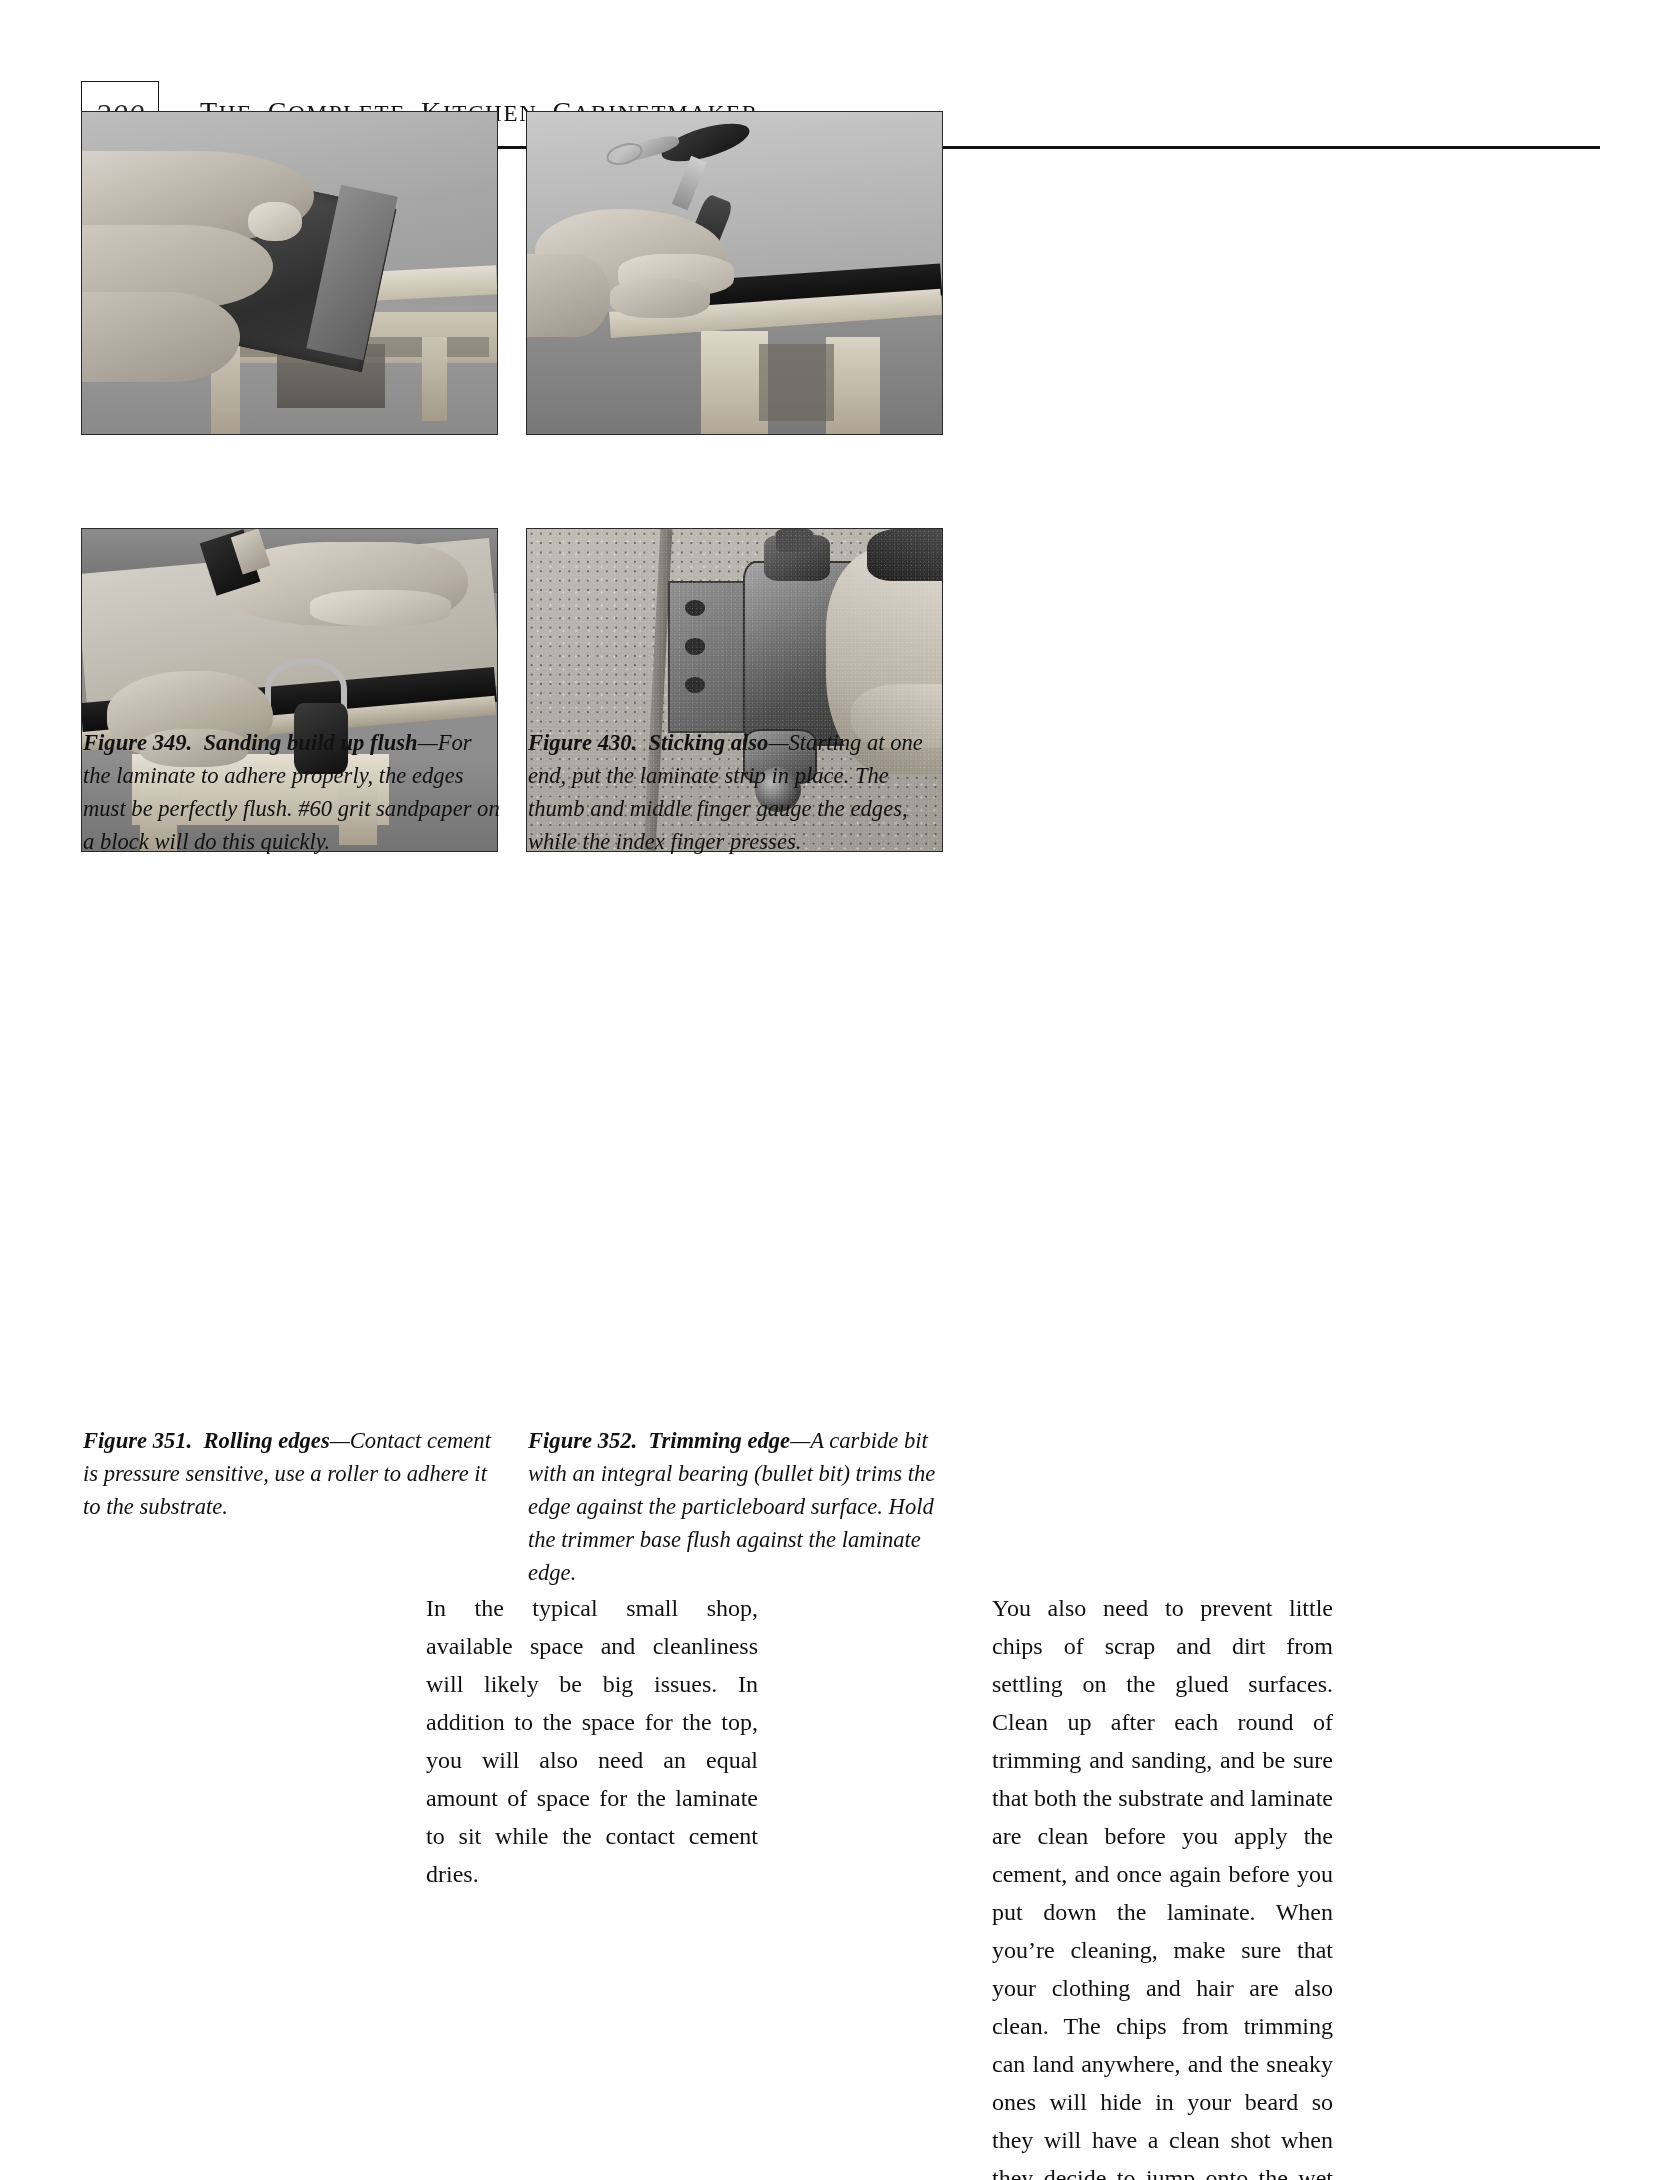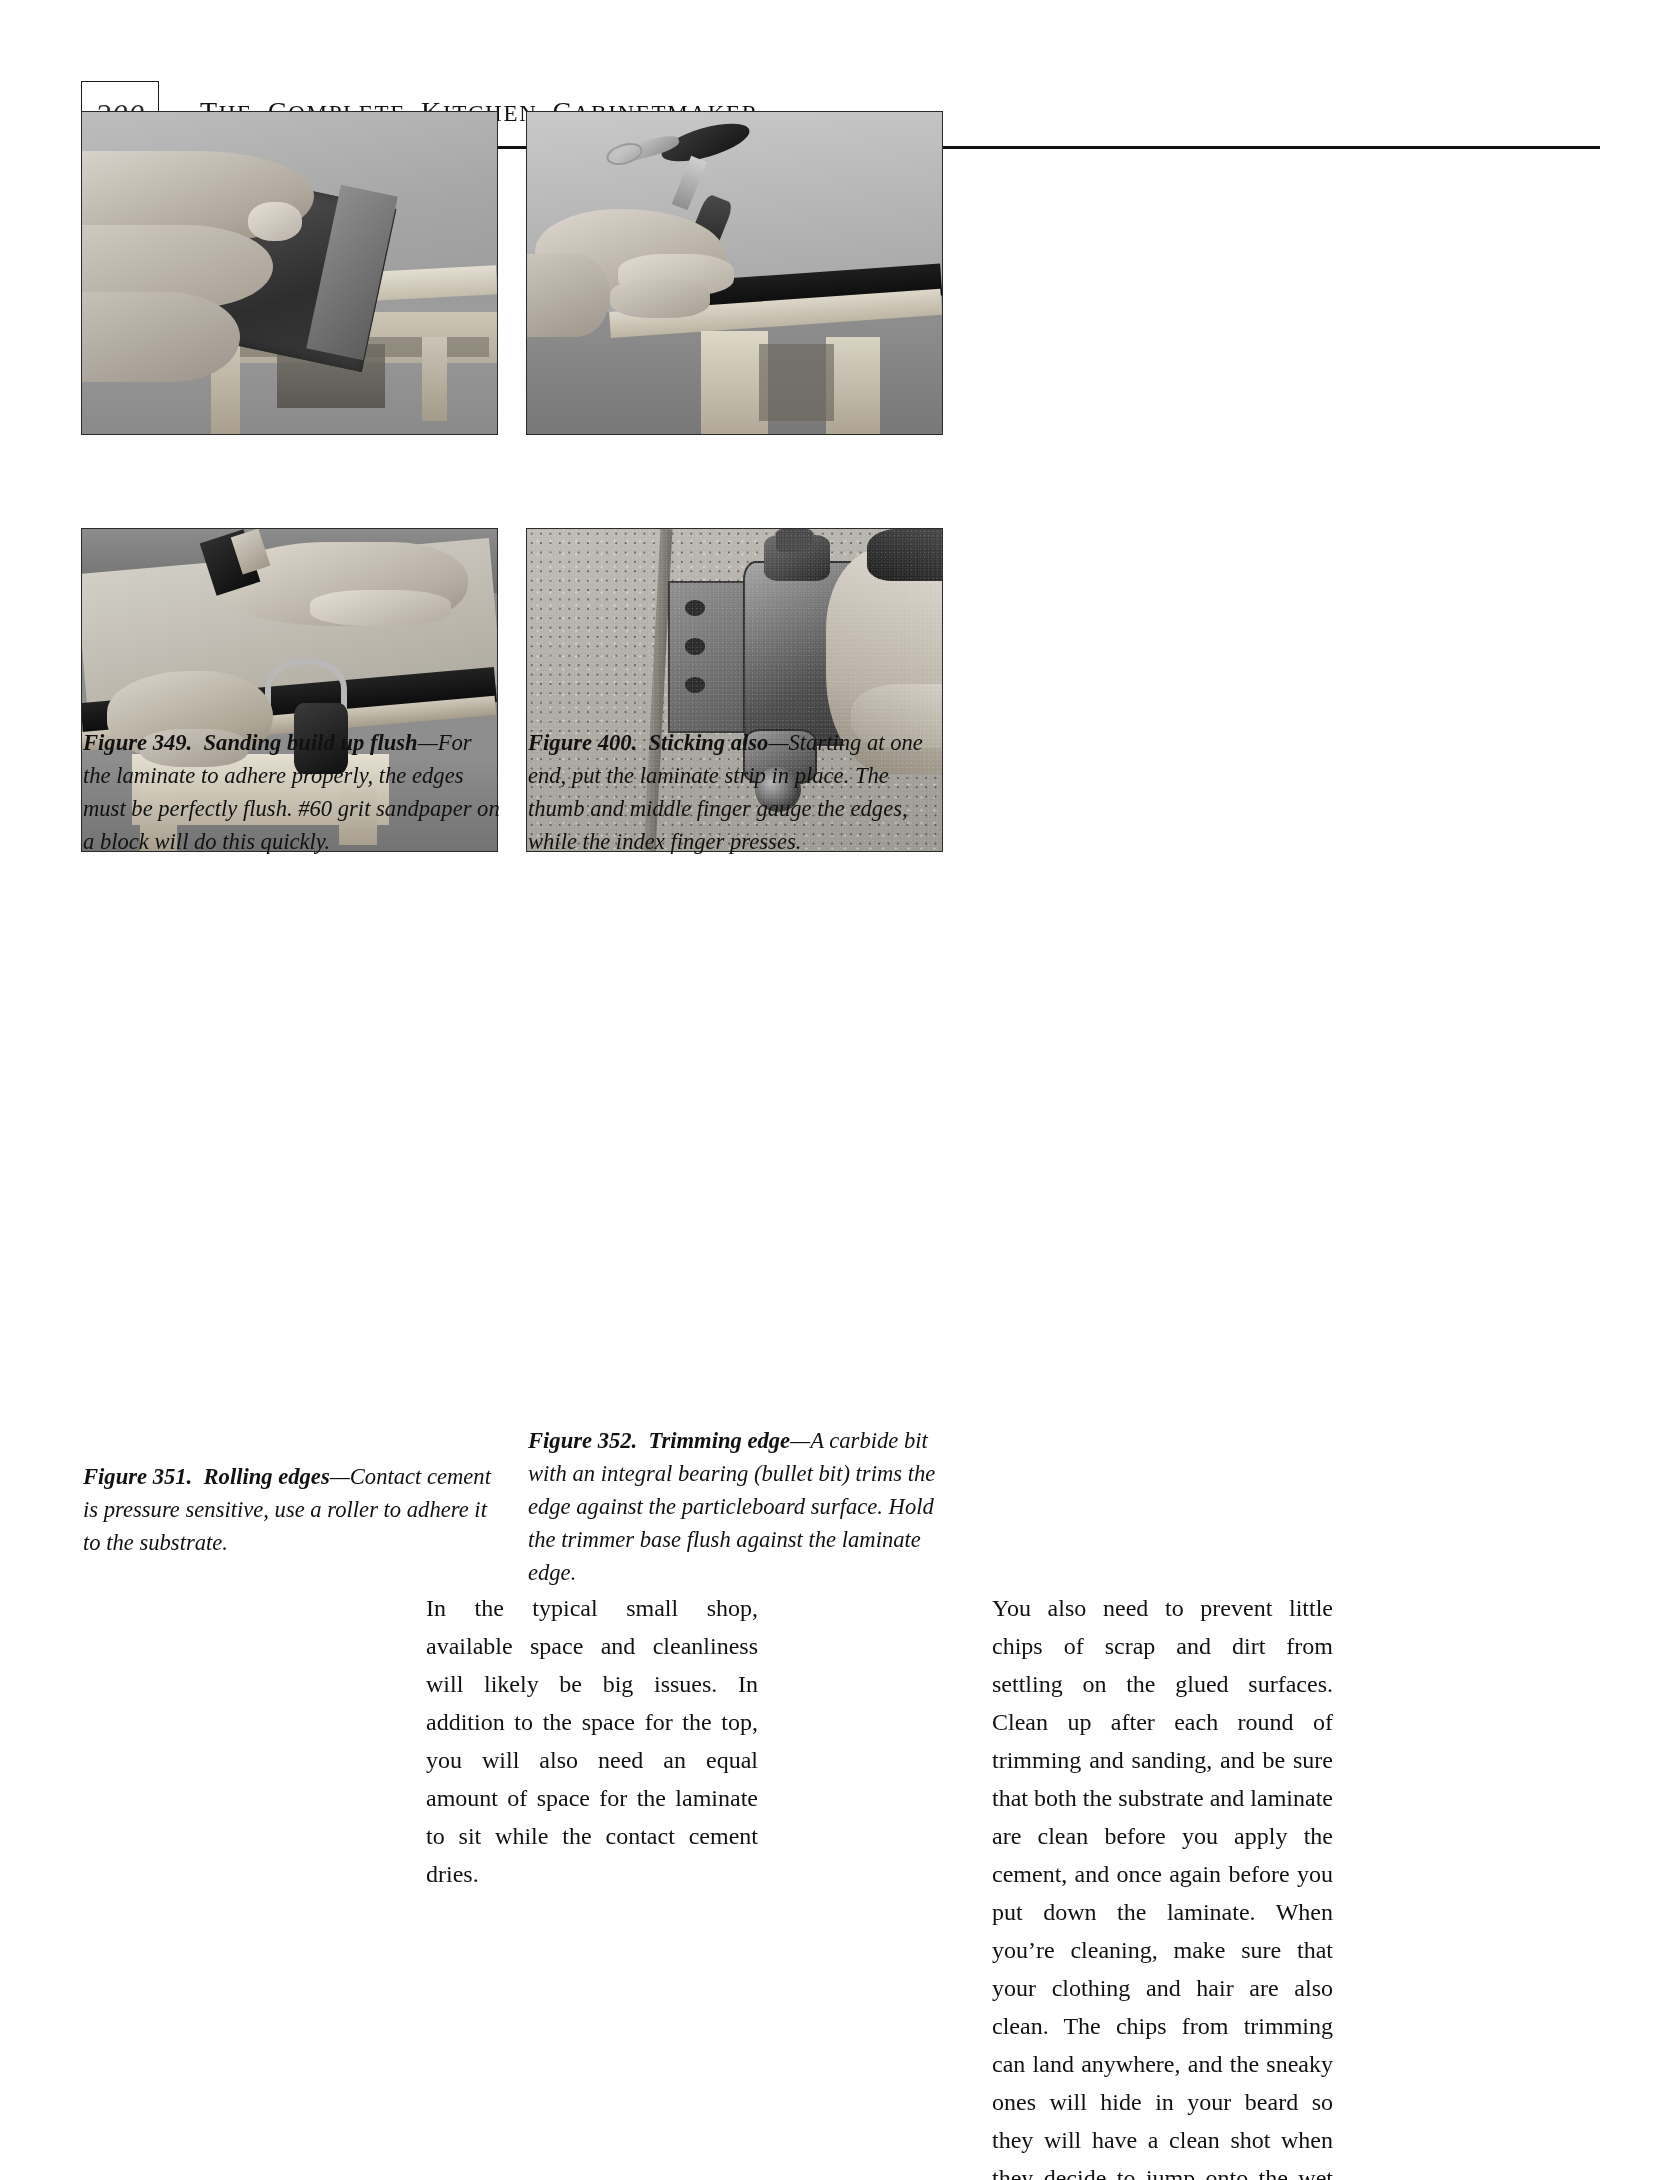--- a/index.html
+++ b/index.html
@@ -121,21 +121,21 @@
     line-height: 33px;
     color: #111;
     text-align: left;
   }
   .caption b {
     font-weight: bold;
     font-style: italic;
   }
   .cap-349 { left: 83px;  top: 726px;  width: 419px; }
   .cap-350 { left: 528px; top: 726px;  width: 419px; }
-  .cap-351 { left: 83px;  top: 1460px; width: 419px; }
+  .cap-351 { left: 83px;  top: 1424px; width: 419px; }
   .cap-352 { left: 528px; top: 1424px; width: 426px; }
 
   
   .bodycol {
     position: absolute;
     font-family: "Liberation Serif", "DejaVu Serif", serif;
     font-size: 24px;
     line-height: 38px;
     color: #111;
     text-align: justify;
@@ -271,21 +271,21 @@
       <div class="band" style="left:82%;top:0;width:20%;height:16%;border-radius:36% 0 0 30%;background:linear-gradient(200deg,#4b4b4b,#1c1c1c);"></div>
       <div class="grain"></div>
     </div>
   </div>
 
   <div class="caption cap-349">
     <b><span>Figure 349.</span>&nbsp;&nbsp;<span>Sanding build up flush</span></b><span>—</span><span>For the laminate to adhere properly, the edges must be perfectly flush. #60 grit sandpaper on a block will do this quickly.</span>
   </div>
 
   <div class="caption cap-350">
-    <b><span>Figure 400.</span>&nbsp;&nbsp;<span>Sticking also</span></b><span>—</span><span>Starting at one end, put the laminate strip in place. The thumb and middle finger gauge the edges, while the index finger presses.</span>
+    <b><span>Figure 430.</span>&nbsp;&nbsp;<span>Sticking also</span></b><span>—</span><span>Starting at one end, put the laminate strip in place. The thumb and middle finger gauge the edges, while the index finger presses.</span>
   </div>
 
   <div class="caption cap-351">
     <b><span>Figure 351.</span>&nbsp;&nbsp;<span>Rolling edges</span></b><span>—</span><span>Contact cement is pressure sensitive, use a roller to adhere it to the substrate.</span>
   </div>
 
   <div class="caption cap-352">
     <b><span>Figure 352.</span>&nbsp;&nbsp;<span>Trimming edge</span></b><span>—</span><span>A carbide bit with an integral bearing (bullet bit) trims the edge against the particleboard surface. Hold the trimmer base flush against the laminate edge.</span>
   </div>
 

